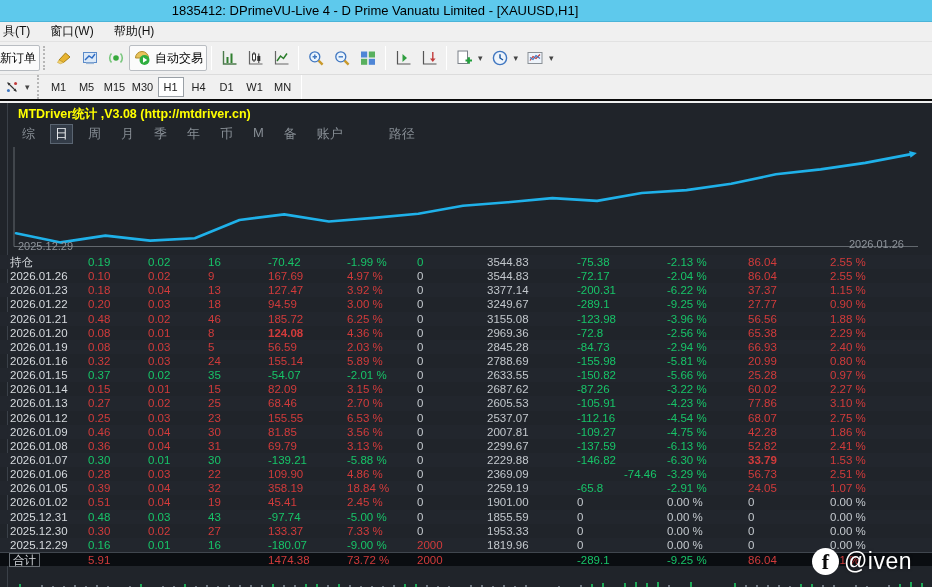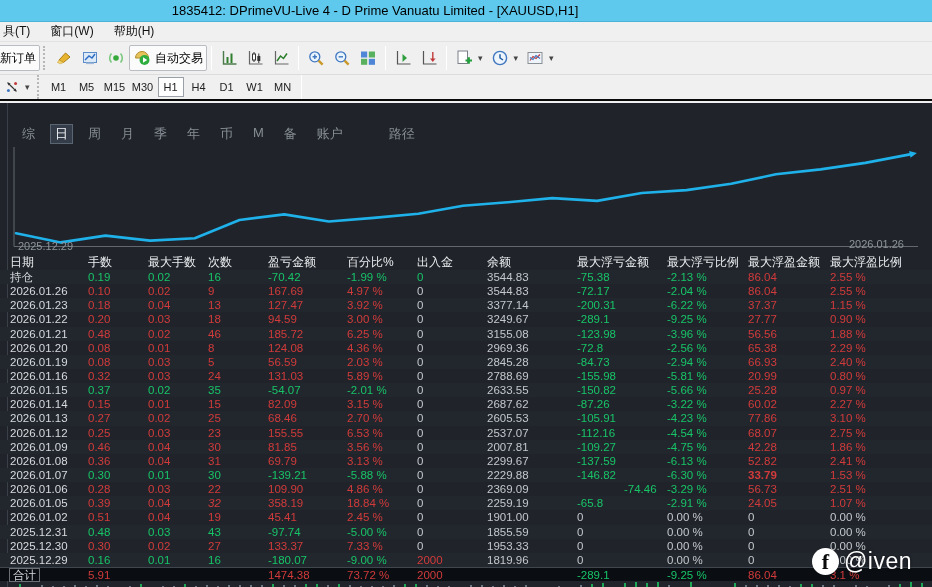--- a/index.html
+++ b/index.html
@@ -245,20 +245,21 @@
       <button class="tfbtn active">H1</button>
       <button class="tfbtn">H4</button>
       <button class="tfbtn">D1</button>
       <button class="tfbtn">W1</button>
       <button class="tfbtn">MN</button>
     </span>
   <span class="tsep"></span>
 </div>
 
 <div class="panel">
+  <div class="panel-title">MTDriver统计 ,V3.08 (http://mtdriver.cn)</div>
 
   <div class="tabs">
     <span id="tabs-slot" style="display:flex;gap:12px">
         <span class="tab">综</span>
         <span class="tab active">日</span>
         <span class="tab">周</span>
         <span class="tab">月</span>
         <span class="tab">季</span>
         <span class="tab">年</span>
         <span class="tab">币</span>
@@ -274,34 +275,20 @@
       <line x1="14" y1="4" x2="14" y2="103.5" stroke="#62686e" stroke-width="1"></line>
       <line x1="14" y1="103.5" x2="918" y2="103.5" stroke="#62686e" stroke-width="1"></line>
       <polyline id="curve" points="16.0,90.2 60.7,99.4 105.4,92.6 150.1,97.6 194.8,95.3 239.5,77.0 284.2,71.4 328.9,78.5 373.6,74.9 418.3,70.8 463.0,62.8 507.7,59.3 552.4,55.1 597.1,57.9 641.8,50.0 686.5,47.1 731.2,40.7 775.9,31.3 820.6,26.4 865.3,19.9 910.0,11.4" fill="none" stroke-width="2.6" stroke-linejoin="round" stroke-linecap="round" stroke="#1fb1e9"></polyline>
       <polygon id="curve-arrow" points="916.9,10.1 910.5,14.8 909.1,8.0" fill="#1fb1e9"></polygon>
     </svg>
     <span class="axis-label l">2025.12.29</span>
     <span class="axis-label r">2026.01.26</span>
   </div>
 
   <div class="tablewrap">
-    <div class="trow thead" id="thead">
-        <span>日期</span>
-        <span>手数</span>
-        <span>最大手数</span>
-        <span>次数</span>
-        <span>盈亏金额</span>
-        <span>百分比%</span>
-        <span>出入金</span>
-        <span>余额</span>
-        <span>最大浮亏金额</span>
-        <span>最大浮亏比例</span>
-        <span>最大浮盈金额</span>
-        <span>最大浮盈比例</span>
-      </div>
     <div id="tbody">
         <div class="trow">
           <span class="c-date"><span>持仓</span></span>
           <span style="color: rgb(23, 196, 104);">0.19</span>
           <span style="color: rgb(23, 196, 104);">0.02</span>
           <span style="color: rgb(23, 196, 104);">16</span>
           <span style="color: rgb(23, 196, 104);">-70.42</span>
           <span style="color: rgb(23, 196, 104);">-1.99 %</span>
           <span style="color: rgb(23, 196, 104);">0</span>
           <span style="color: rgb(195, 200, 205);">3544.83</span>
@@ -364,21 +351,21 @@
           <span style="color: rgb(23, 196, 104);">-123.98</span>
           <span style="color: rgb(23, 196, 104);">-3.96 %</span>
           <span style="color: rgb(210, 59, 59);">56.56</span>
           <span style="color: rgb(210, 59, 59);">1.88 %</span>
         </div>
         <div class="trow">
           <span class="c-date"><span>2026.01.20</span></span>
           <span style="color: rgb(210, 59, 59);">0.08</span>
           <span style="color: rgb(210, 59, 59);">0.01</span>
           <span style="color: rgb(210, 59, 59);">8</span>
-          <span style="color: rgb(210, 59, 59);">124.08</span>
+          <span style="color: rgb(210, 59, 59); font-weight: bold;">124.08</span>
           <span style="color: rgb(210, 59, 59);">4.36 %</span>
           <span style="color: rgb(195, 200, 205);">0</span>
           <span style="color: rgb(195, 200, 205);">2969.36</span>
           <span style="color: rgb(23, 196, 104);">-72.8</span>
           <span style="color: rgb(23, 196, 104);">-2.56 %</span>
           <span style="color: rgb(210, 59, 59);">65.38</span>
           <span style="color: rgb(210, 59, 59);">2.29 %</span>
         </div>
         <div class="trow">
           <span class="c-date"><span>2026.01.19</span></span>
@@ -392,21 +379,21 @@
           <span style="color: rgb(23, 196, 104);">-84.73</span>
           <span style="color: rgb(23, 196, 104);">-2.94 %</span>
           <span style="color: rgb(210, 59, 59);">66.93</span>
           <span style="color: rgb(210, 59, 59);">2.40 %</span>
         </div>
         <div class="trow">
           <span class="c-date"><span>2026.01.16</span></span>
           <span style="color: rgb(210, 59, 59);">0.32</span>
           <span style="color: rgb(210, 59, 59);">0.03</span>
           <span style="color: rgb(210, 59, 59);">24</span>
-          <span style="color: rgb(210, 59, 59);">131.03</span>
+          <span style="color: rgb(210, 59, 59);">155.14</span>
           <span style="color: rgb(210, 59, 59);">5.89 %</span>
           <span style="color: rgb(195, 200, 205);">0</span>
           <span style="color: rgb(195, 200, 205);">2788.69</span>
           <span style="color: rgb(23, 196, 104);">-155.98</span>
           <span style="color: rgb(23, 196, 104);">-5.81 %</span>
           <span style="color: rgb(210, 59, 59);">20.99</span>
           <span style="color: rgb(210, 59, 59);">0.80 %</span>
         </div>
         <div class="trow">
           <span class="c-date"><span>2026.01.15</span></span>
@@ -517,21 +504,21 @@
           <span style="color: rgb(195, 200, 205);">2369.09</span>
           <span style="color: rgb(23, 196, 104); margin-left: 47px;">-74.46</span>
           <span style="color: rgb(23, 196, 104);">-3.29 %</span>
           <span style="color: rgb(210, 59, 59);">56.73</span>
           <span style="color: rgb(210, 59, 59);">2.51 %</span>
         </div>
         <div class="trow">
           <span class="c-date"><span>2026.01.05</span></span>
           <span style="color: rgb(210, 59, 59);">0.39</span>
           <span style="color: rgb(210, 59, 59);">0.04</span>
-          <span style="color: rgb(210, 59, 59); font-style: italic;">32</span>
+          <span style="color: rgb(210, 59, 59);">32</span>
           <span style="color: rgb(210, 59, 59);">358.19</span>
           <span style="color: rgb(210, 59, 59);">18.84 %</span>
           <span style="color: rgb(195, 200, 205);">0</span>
           <span style="color: rgb(195, 200, 205);">2259.19</span>
           <span style="color: rgb(23, 196, 104);">-65.8</span>
           <span style="color: rgb(23, 196, 104);">-2.91 %</span>
           <span style="color: rgb(210, 59, 59);">24.05</span>
           <span style="color: rgb(210, 59, 59);">1.07 %</span>
         </div>
         <div class="trow">

